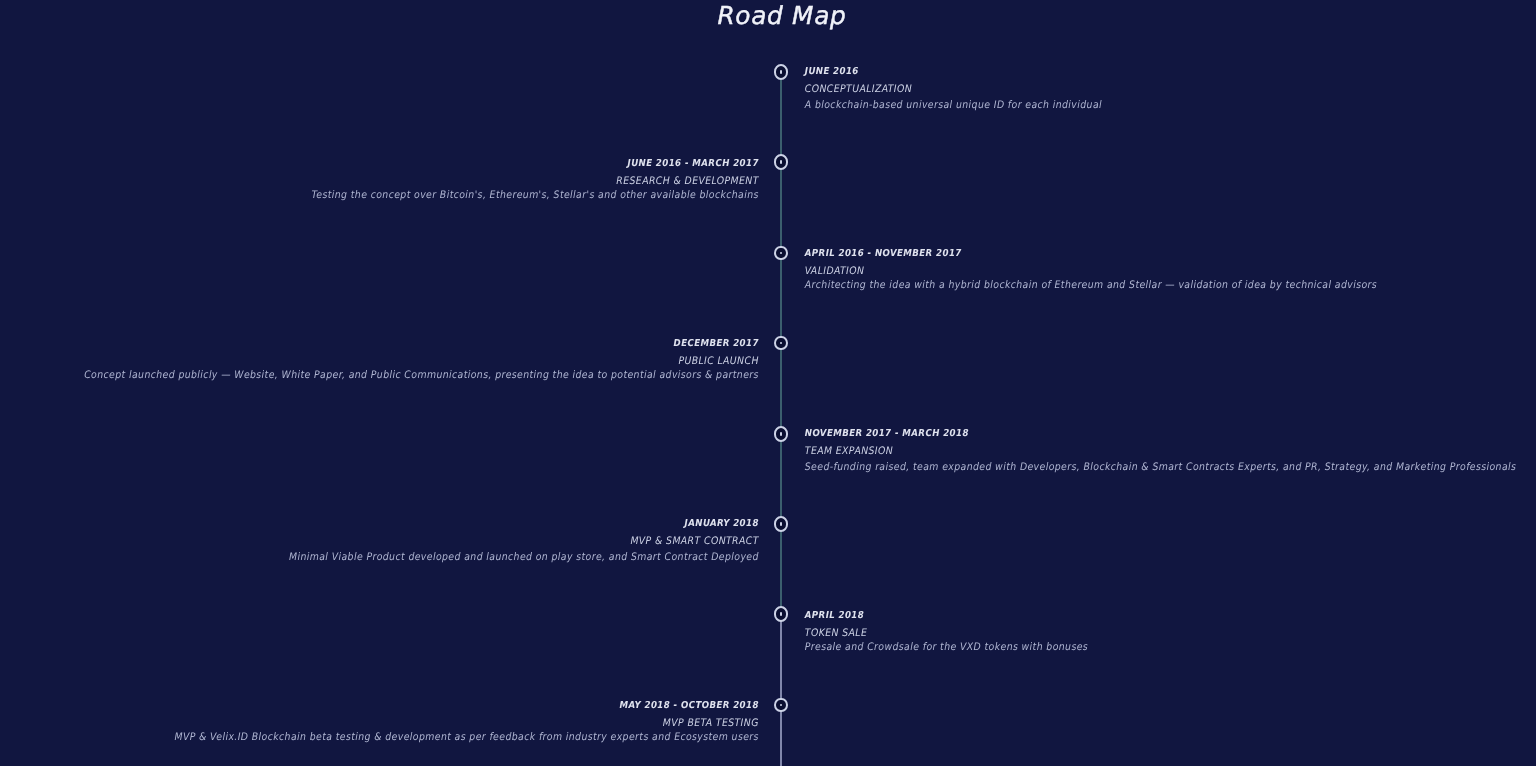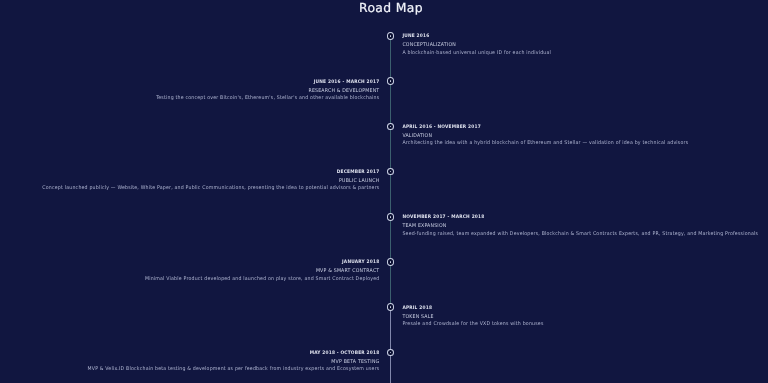--- a/index.html
+++ b/index.html
@@ -3,21 +3,21 @@
 <meta charset="utf-8">
 <style>
   html,body{margin:0;padding:0;}
   body{
     width:768px;height:383px;overflow:hidden;
     background:#111640;
     font-family:"DejaVu Sans", sans-serif;
     -webkit-font-smoothing:antialiased;
     text-rendering:geometricPrecision;
   }
-  .page{position:relative;width:768px;height:383px;transform:translateZ(0);}
+  .page{position:relative;width:768px;height:383px;transform:translateZ(0);font-style:italic;}
   .title{
     position:absolute;left:0;top:0;width:782px;text-align:center;
     font-family:"DejaVu Sans", sans-serif;
     font-size:12.4px;font-weight:400;color:#f0f2f9;letter-spacing:.35px;
     -webkit-text-stroke:0.22px #f0f2f9;
     line-height:12px;padding-top:2px;
   }
   .axis{position:absolute;left:390px;top:40px;width:1px;height:343px;}
   .axis .fill{position:absolute;left:0;top:0;width:1px;height:264px;background:#3b5f6e;}
   .axis .rest{position:absolute;left:0;top:264px;width:1px;bottom:0;background:#8187ab;}

